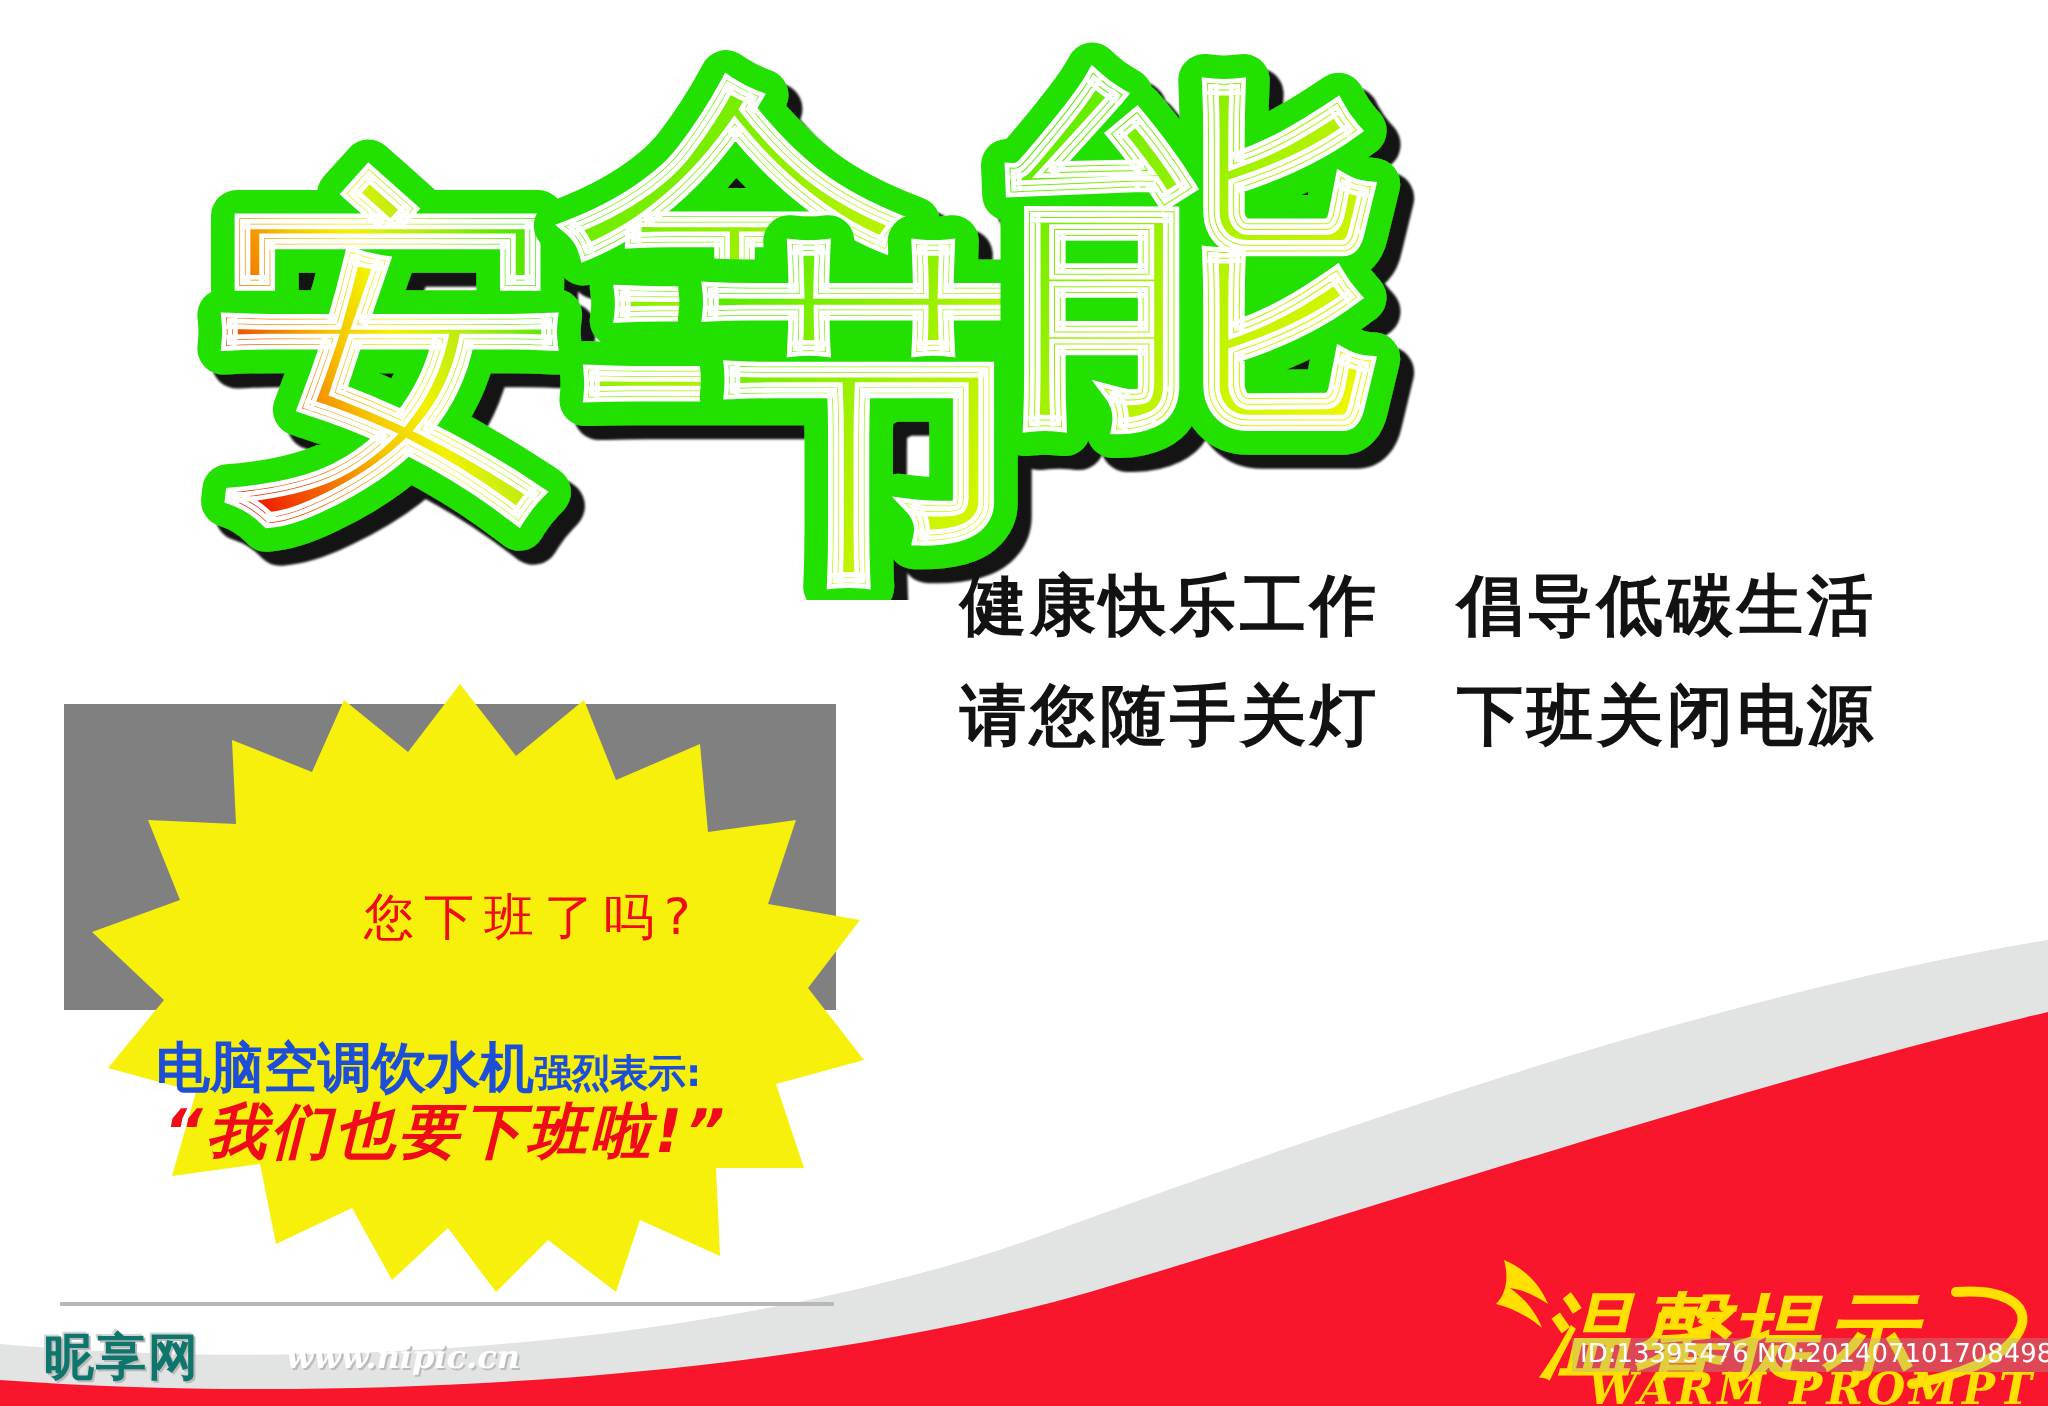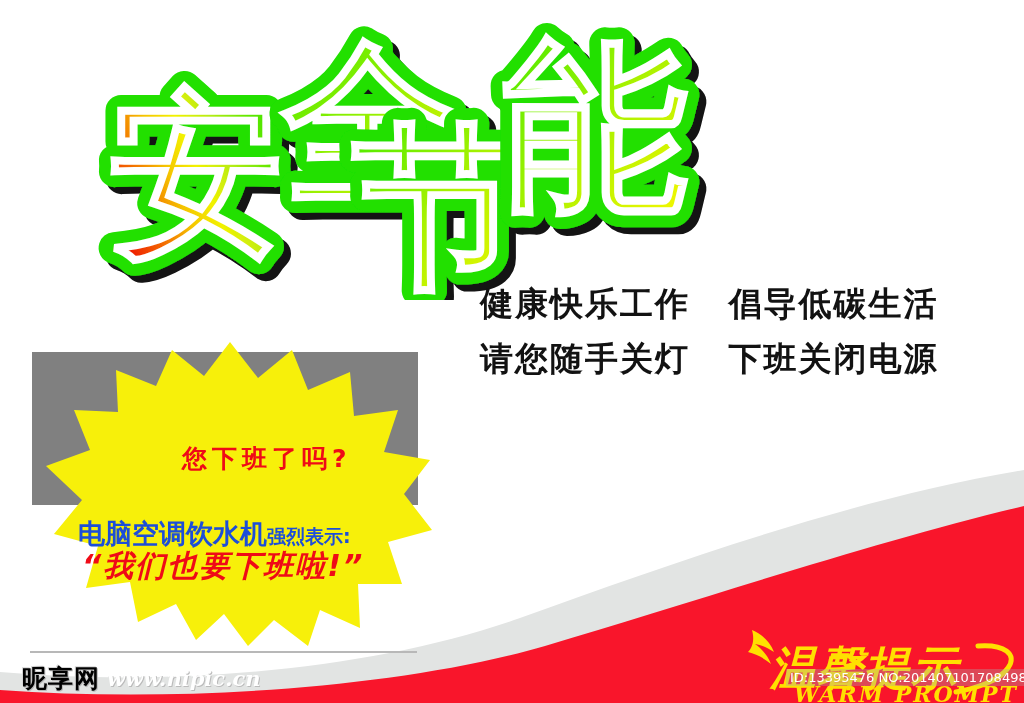--- a/index.html
+++ b/index.html
@@ -35,21 +35,21 @@
 
   
   #badge{position:absolute;left:20px;top:338px;width:420px;height:312px;}
   #badge-svg{position:absolute;left:0;top:0;}
   #badge-text{
     position:absolute;left:0;top:0;width:420px;height:312px;
   }
   .badge-q{
     position:absolute;left:162px;top:104px;
     font-family:"DejaVu Sans","Liberation Sans",sans-serif;
-    font-size:25px;font-weight:700;color:#ef0b17;letter-spacing:5px;
+    font-size:25px;font-weight:400;color:#ef0b17;letter-spacing:5px;
     white-space:nowrap;
   }
   .badge-mid{
     position:absolute;left:58px;top:155px;
     white-space:nowrap;
     font-family:"DejaVu Sans","Liberation Sans",sans-serif;
     color:#1d4ed8;font-weight:700;margin-top:23px;
   }
   .badge-mid .big{font-size:27px;letter-spacing:0px;}
   .badge-mid .small{font-size:19px;letter-spacing:0px;}
@@ -70,28 +70,29 @@
   
   #warm-logo{position:absolute;left:742px;top:628px;width:282px;height:75px;}
 
   
   #nipic{
     position:absolute;left:22px;top:661px;height:34px;
     display:flex;align-items:center;gap:7px;
   }
   #nipic .cn-mark{
     font-family:"DejaVu Sans","Liberation Sans",sans-serif;
-    font-size:25px;font-weight:700;color:#000000;
+    font-size:25px;font-weight:700;color:#0f766e;
     letter-spacing:1px;
     text-shadow:1px 1px 0 #b9b9b9,-1px -1px 0 #d5d5d5;
   }
   #nipic .url{
     font-family:"DejaVu Serif","Liberation Serif",serif;
-    font-style:italic;font-size:21px;font-weight:700;color:#ffffff;
+    font-style:italic;font-size:16px;font-weight:700;color:#ffffff;
     text-shadow:1px 1px 0 #bbbbbb;
+    margin-left:36px;
   }
 
   
   #id-watermark{
     position:absolute;left:786px;top:669px;
     font-family:"DejaVu Sans","Liberation Sans",sans-serif;
     font-size:13px;color:#ffffff;letter-spacing:0px;
     background:rgba(170,170,170,0.35);
     padding:1px 4px;white-space:nowrap;
   }

